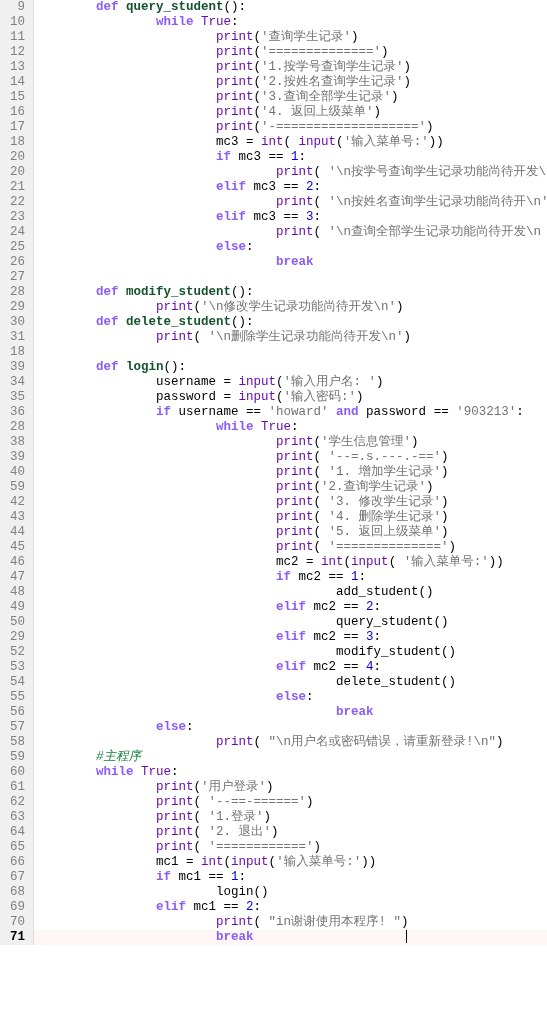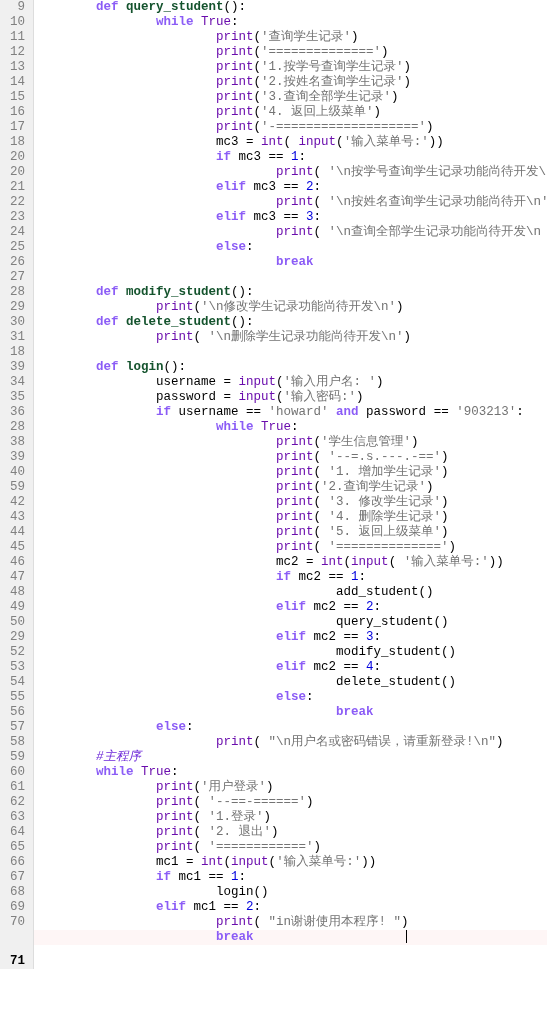--- a/index.html
+++ b/index.html
@@ -1,29 +1,29 @@
 <!DOCTYPE html>
 <html><head>
 <meta charset="utf-8">
 <style>
   * { margin: 0; padding: 0; box-sizing: border-box; }
   body { font-family: Consolas, "Courier New", monospace; font-size: 12.5px; background: #fff; line-height: 15px; }
   .editor { display: flex; width: 547px; }
   .gutter { background: #f0f0f0; color: #808080; text-align: right; padding: 0 8px 0 4px; user-select: none; border-right: 1px solid #ddd; min-width: 34px; }
   .gutter div { height: 15px; }
-  .gutter .current { color: #000; font-weight: bold; margin-top: 24px; }
+  .gutter .current { color: #000; font-weight: bold; }
   .code { flex: 1; background: #fff; padding-left: 0; position: relative; }
   .line { height: 15px; white-space: pre; padding-left: 2px; }
   .line.current { background: #fef6f6; }
   .kw { color: #8b5cf6; font-weight: bold; }
   .fn { color: #14532d; font-weight: bold; }
   .builtin { color: #6a0dad; }
   .num { color: #0000dd; }
   .str { color: #737373; }
-  .comment { color: #6d28d9; font-style: italic; }
+  .comment { color: #15803d; font-style: italic; }
   .op { color: #000; }
   .text { color: #000; }
   .cursor { display: inline-block; width: 1px; height: 13px; background: #000; vertical-align: middle; margin-left: 2px; }
   .indent { display: inline-block; }
 </style>
 </head>
 <body>
 
 <div class="editor">
   <div class="gutter" id="gutter">

